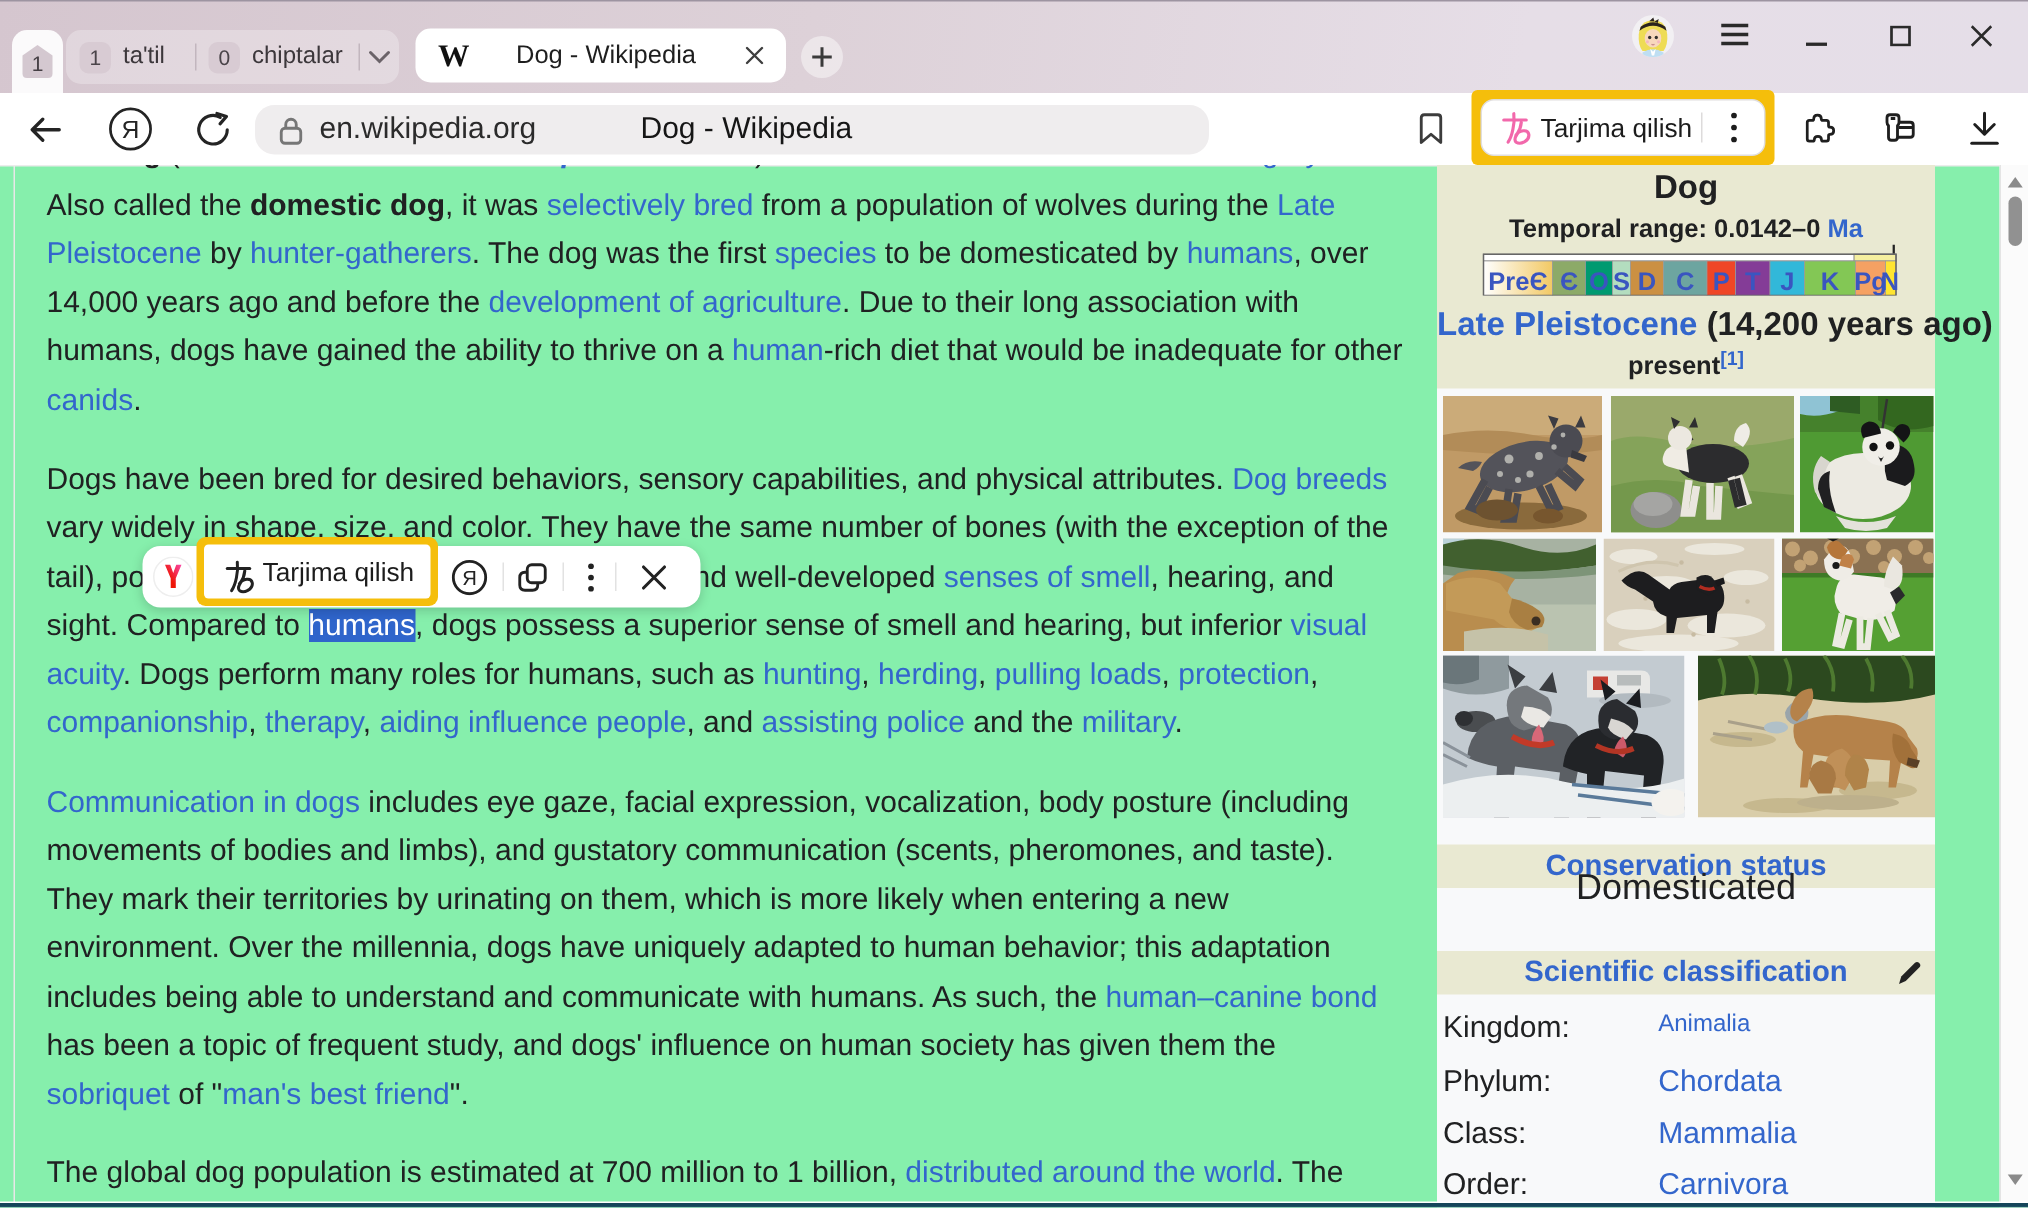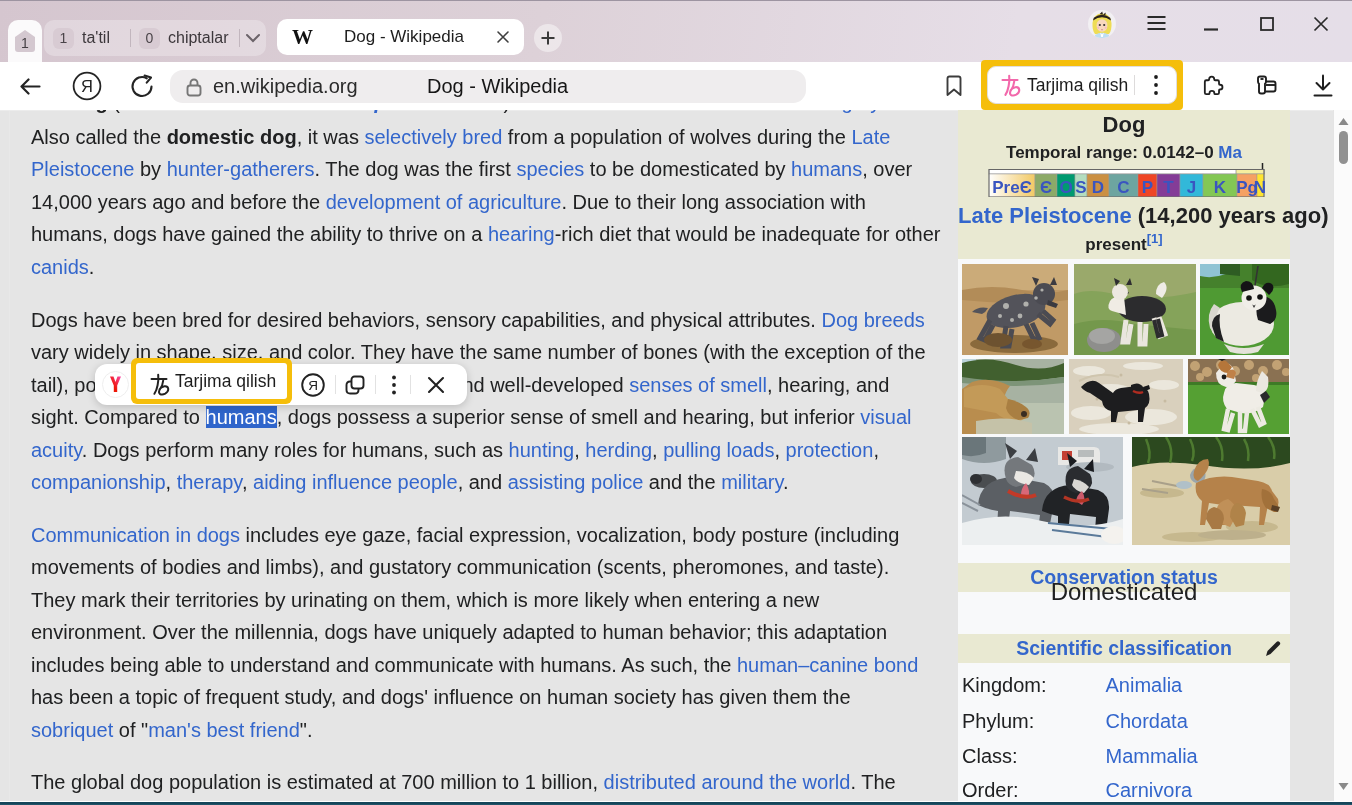--- a/index.html
+++ b/index.html
@@ -16,21 +16,21 @@
   .gtxt{position:absolute;top:0;height:36px;line-height:36px;font-size:16px;color:#3c373b}
   .vsep{position:absolute;top:9px;width:1px;height:18px;background:#c2b6be}
   .tabactive{left:277px;top:19px;width:247px;height:36px;background:#fff;border-radius:10px}
   
   #toolbar{left:0;top:62px;width:1352px;height:48px;background:#fff;border-radius:14px 14px 0 0}
   #urlpill{left:170px;top:8px;width:636px;height:33px;background:#efedee;border-radius:13px}
   #tarjbtn{left:981px;top:-2px;width:202px;height:50px;background:#f5be0b;border-radius:4px}
   #tarjbtn .inner{position:absolute;left:6px;top:6px;right:6px;bottom:6px;background:#fff;
       border:1px solid #e0dede;border-radius:9px}
   
-  #content{left:0;top:110px;width:1352px;height:695px;background:#e5e5e5;overflow:hidden}
+  #content{left:0;top:110px;width:1352px;height:695px;background:#86efac;overflow:hidden}
   .tl{position:absolute;white-space:nowrap;font-size:20px;color:#202122;height:33px;line-height:33px;left:31px}
   .tl a{color:#3366cc;text-decoration:none}
   .tl i{font-style:italic}
   .sel{background:#2f65cb;color:#fff}
   
   #infobox{left:958px;top:110px;width:332px;height:695px;background:#f8f9fa}
   .cream{position:absolute;background:#e9e9d2}
   .ib{position:absolute;font-size:20px;color:#202122}
   .ib a{color:#3366cc;text-decoration:none}
   
@@ -157,21 +157,21 @@
     </g>
   </svg>
 </div>
 <div class="abs" id="content">
   <div class="abs" style="left:9px;top:0;width:1px;height:695px;background:#e8e8e8"></div>
   <div class="abs" style="left:0;top:0;width:1352px;height:1px;background:#ececec"></div>
   <div class="tl" style="top:-24px">The <b>dog</b> (<a><b><i>Canis familiaris</i></b></a> or <a><b><i>Canis lupus familiaris</i></b></a>) is a domesticated descendant of the <a>gray wolf</a>.</div>
   <div class="tl" style="top:10.5px">Also called the <b>domestic dog</b>, it was <a>selectively bred</a> from a population of wolves during the <a>Late</a></div>
   <div class="tl" style="top:43px"><a>Pleistocene</a> by <a>hunter-gatherers</a>. The dog was the first <a>species</a> to be domesticated by <a>humans</a>, over</div>
   <div class="tl" style="top:75.5px">14,000 years ago and before the <a>development of agriculture</a>. Due to their long association with</div>
-  <div class="tl" style="top:108px">humans, dogs have gained the ability to thrive on a <a>hearing</a>-rich diet that would be inadequate for other</div>
+  <div class="tl" style="top:108px">humans, dogs have gained the ability to thrive on a <a>human</a>-rich diet that would be inadequate for other</div>
   <div class="tl" style="top:140.5px"><a>canids</a>.</div>
   <div class="tl" style="top:193.5px">Dogs have been bred for desired behaviors, sensory capabilities, and physical attributes. <a>Dog breeds</a></div>
   <div class="tl" style="top:226px">vary widely in shape, size, and color. They have the same number of bones (with the exception of the</div>
   <div class="tl" style="top:258.5px">tail), powerful jaws that house around 42 teeth, and well-developed <a>senses of smell</a>, hearing, and</div>
   <div class="tl" style="top:323.5px"><a>acuity</a>. Dogs perform many roles for humans, such as <a>hunting</a>, <a>herding</a>, <a>pulling loads</a>, <a>protection</a>,</div>
   <div class="tl" style="top:291px">sight. Compared to <span class="sel">humans</span>, dogs possess a superior sense of smell and hearing, but inferior <a>visual</a></div>
   <div class="tl" style="top:355.5px"><a>companionship</a>, <a>therapy</a>, <a>aiding influence people</a>, and <a>assisting police</a> and the <a>military</a>.</div>
   <div class="tl" style="top:408.5px"><a>Communication in dogs</a> includes eye gaze, facial expression, vocalization, body posture (including</div>
   <div class="tl" style="top:441px">movements of bodies and limbs), and gustatory communication (scents, pheromones, and taste).</div>
   <div class="tl" style="top:473.5px">They mark their territories by urinating on them, which is more likely when entering a new</div>
@@ -453,21 +453,21 @@
 
   <div class="cream" style="left:0;top:453px;width:332px;height:29px"></div>
   <div class="ib" style="left:0;top:453px;width:332px;height:24px;line-height:29px;text-align:center;font-size:19.5px;font-weight:bold"><a>Conservation status</a></div>
   <div class="ib" style="left:0;top:468px;width:332px;text-align:center;font-size:24px">Domesticated</div>
   <div class="cream" style="left:0;top:524px;width:332px;height:29px"></div>
   <div class="ib" style="left:0;top:524px;width:332px;height:29px;line-height:29px;text-align:center;font-size:19.5px;font-weight:bold"><a>Scientific classification</a></div>
   <svg class="abs" style="left:306px;top:530px" width="18" height="18" viewBox="0 0 18 18">
     <path d="M2 16 L3.5 11 L12.5 2 Q14 0.5 15.5 2 Q17 3.5 15.5 5 L6.5 14 Z" fill="#222"></path>
   </svg>
   <div class="ib" style="left:4px;top:564px;font-size:20px">Kingdom:</div>
-    <div class="ib" style="left:147.5px;top:564px;font-size:20px"><a>Animalia</a></div>
+    <div class="ib" style="left:147.5px;top:564px;font-size:16px"><a>Animalia</a></div>
   <div class="ib" style="left:4px;top:600px;font-size:20px">Phylum:</div>
     <div class="ib" style="left:147.5px;top:600px;font-size:20px"><a>Chordata</a></div>
   <div class="ib" style="left:4px;top:635px;font-size:20px">Class:</div>
     <div class="ib" style="left:147.5px;top:635px;font-size:20px"><a>Mammalia</a></div>
   <div class="ib" style="left:4px;top:669px;font-size:20px">Order:</div>
     <div class="ib" style="left:147.5px;top:669px;font-size:20px"><a>Carnivora</a></div>
 </div>
 <div class="abs" id="sbar">
   <svg class="abs" style="left:4px;top:7px" width="11" height="9" viewBox="0 0 11 9">
       <path d="M5.5 1 L10.5 8 H0.5 Z" fill="#8a8a8a"></path>

